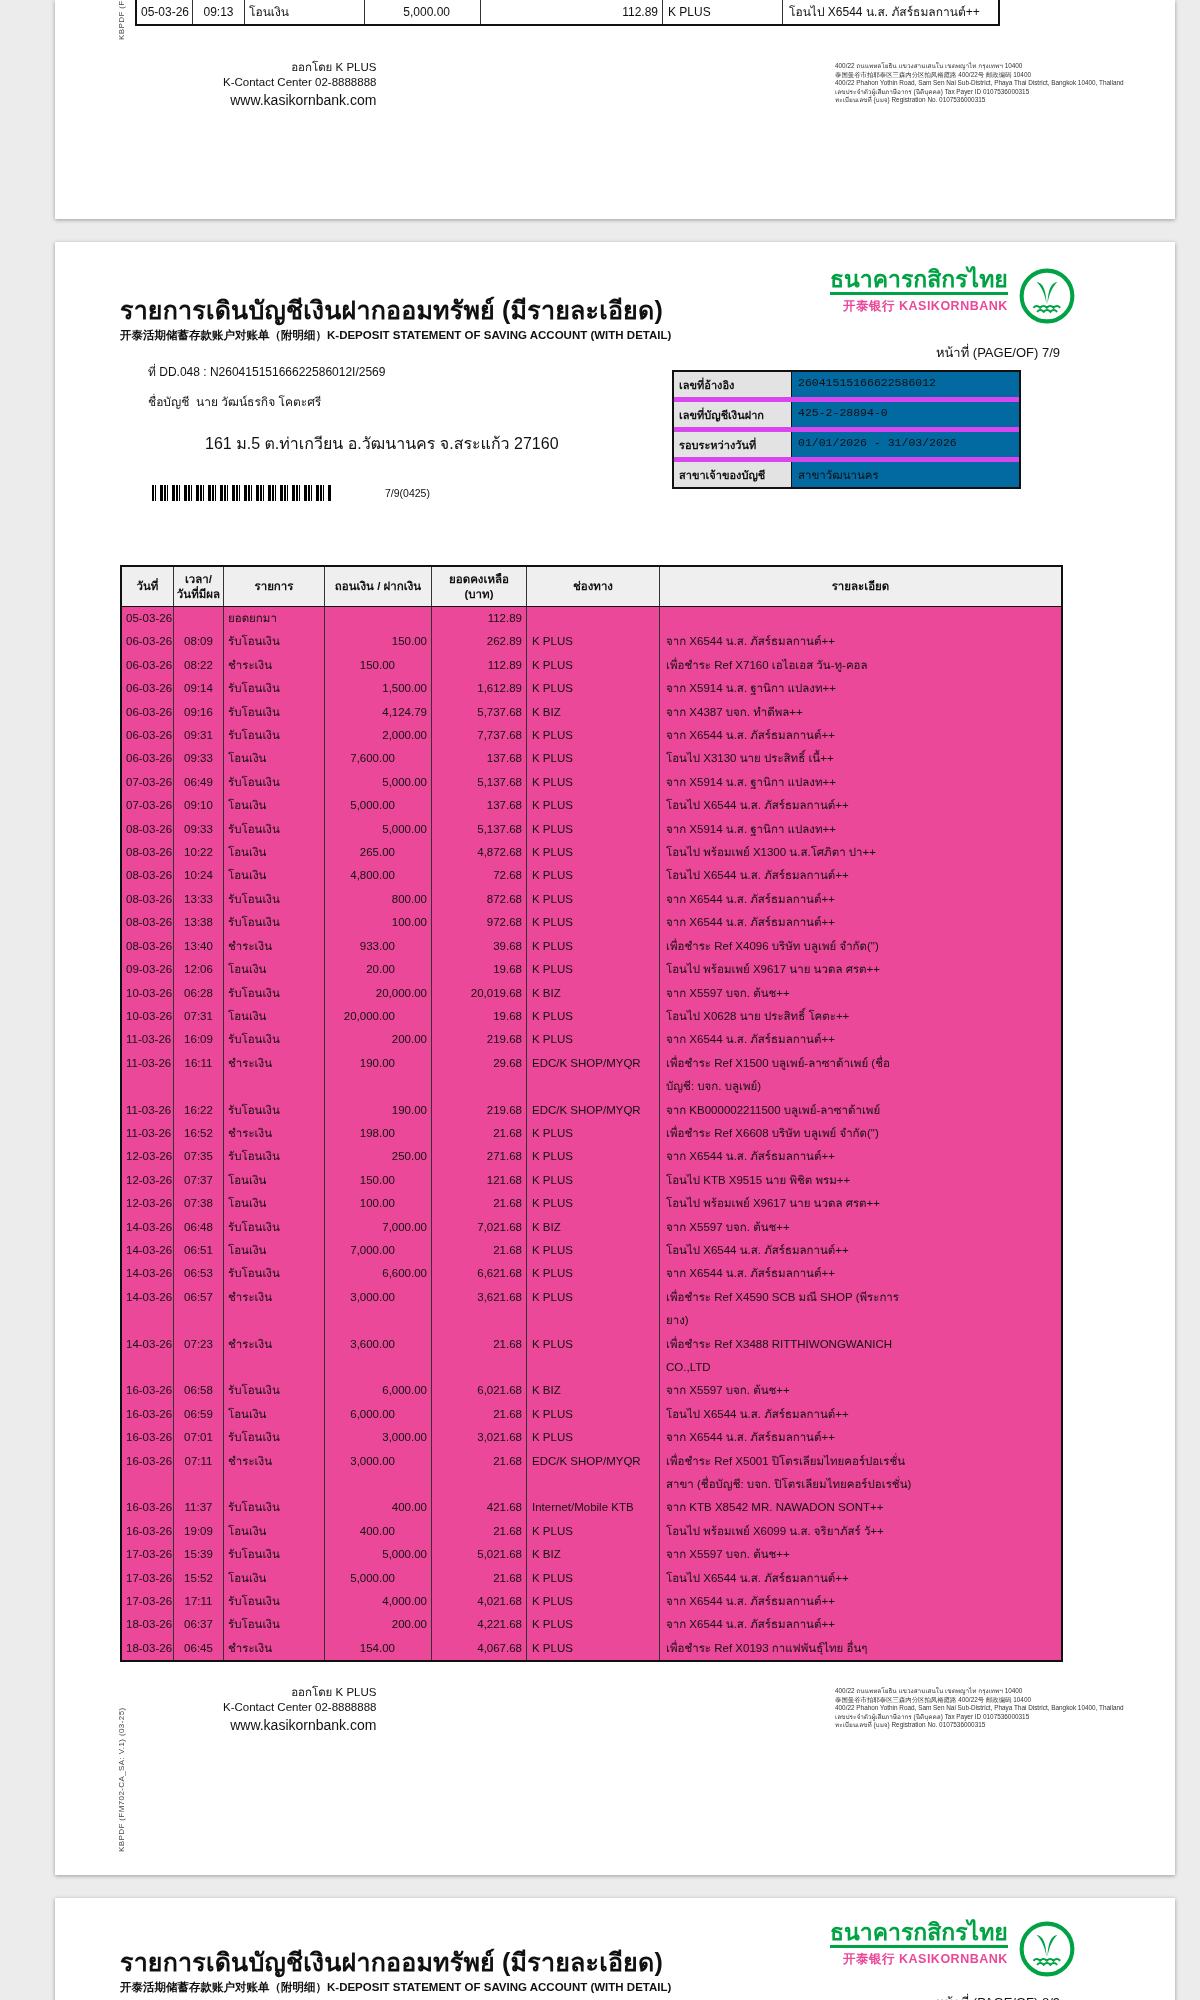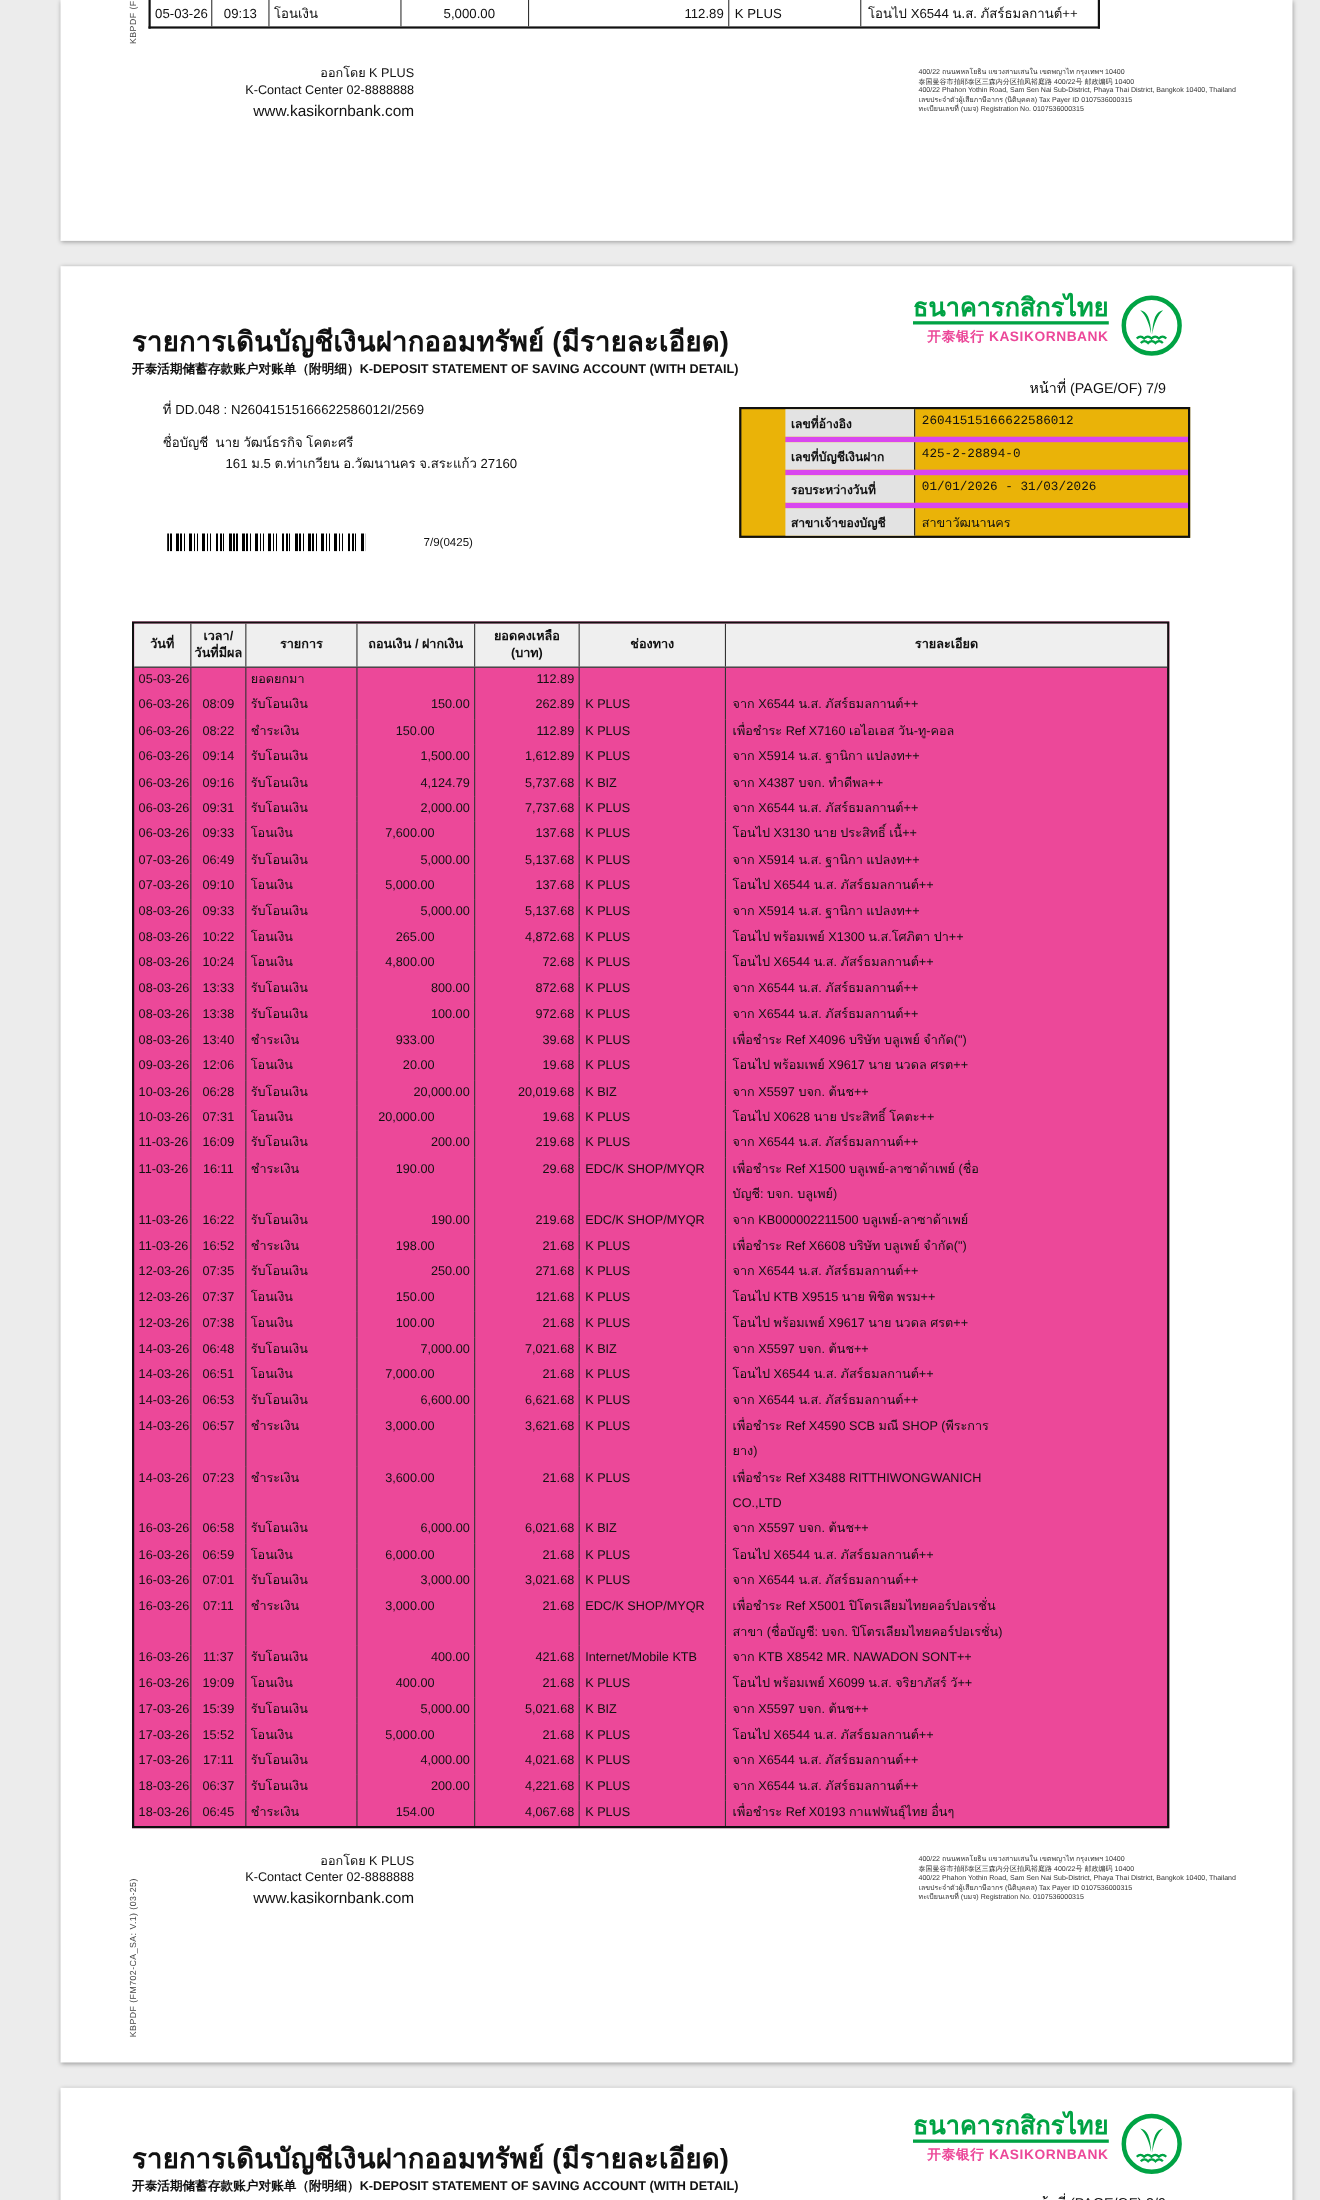--- a/index.html
+++ b/index.html
@@ -17,23 +17,23 @@
   .brand{position:absolute;left:775px;width:290px;display:flex;align-items:flex-start;gap:10px;}
   .brand-txt{text-align:right;}
   .brand-th{font-size:23px;font-weight:bold;color:#00A344;border-bottom:3px solid #00A344;padding-bottom:1px;line-height:1.05;}
   .brand-en{font-size:12.5px;font-weight:bold;color:#ec4899;margin-top:3px;letter-spacing:.5px;}
   .emblem{width:58px;height:58px;flex:0 0 auto;}
   .page-of{position:absolute;width:400px;text-align:right;font-size:13px;}
 
   
   .docno{position:absolute;left:93px;top:120px;font-size:12px;}
   .acct{position:absolute;left:93px;top:150px;font-size:12px;}
-  .acct-addr{position:absolute;left:150px;top:169px;font-size:12px;}
-
-  .info-tbl{position:absolute;left:617px;top:128px;width:410px;border:2px solid #111;background:#eab308;padding-left:40px;}
+  .acct-addr{position:absolute;left:150px;top:189px;font-size:16px;}
+
+  .info-tbl{position:absolute;left:617px;top:128px;width:349px;border:2px solid #111;background:#0369a1;}
   .info-row{display:grid;grid-template-columns:118px 1fr;}
   .info-row + .info-row{border-top:5px solid #d946ef;}
   .info-row .il{background:#e3e3e3;font-weight:bold;font-size:11px;padding:4px 4px 3px 5px;border-right:1px solid #111;}
   .info-row .iv{font-size:11.5px;padding:4px 4px 3px 6px;font-family:Liberation Mono, monospace;}
 
   .barcode{position:absolute;left:97px;top:243px;width:180px;height:16px;
     background:repeating-linear-gradient(90deg,#000 0 1.5px,#fff 1.5px 3px,#000 3px 4px,#fff 4px 8px,#000 8px 10.5px,#fff 10.5px 12px);}
   .barcode-cap{position:absolute;left:330px;top:245px;font-size:10.5px;}
 
   .t7{position:absolute;left:65px;top:323px;width:943px;border:2px solid #111;background:#ec4899;}

